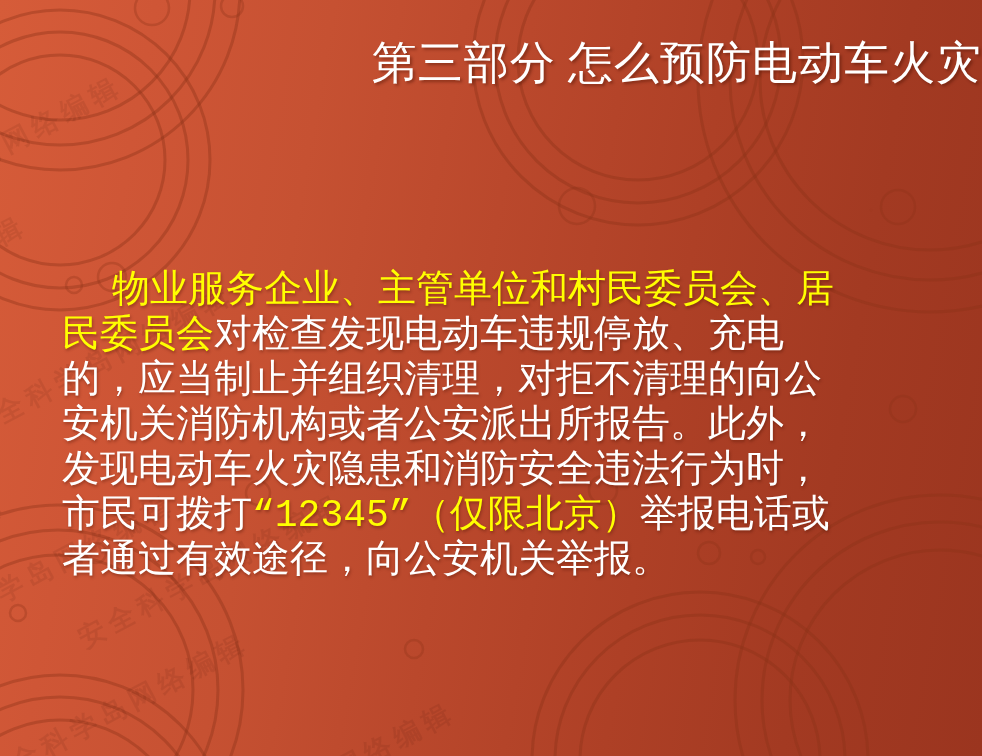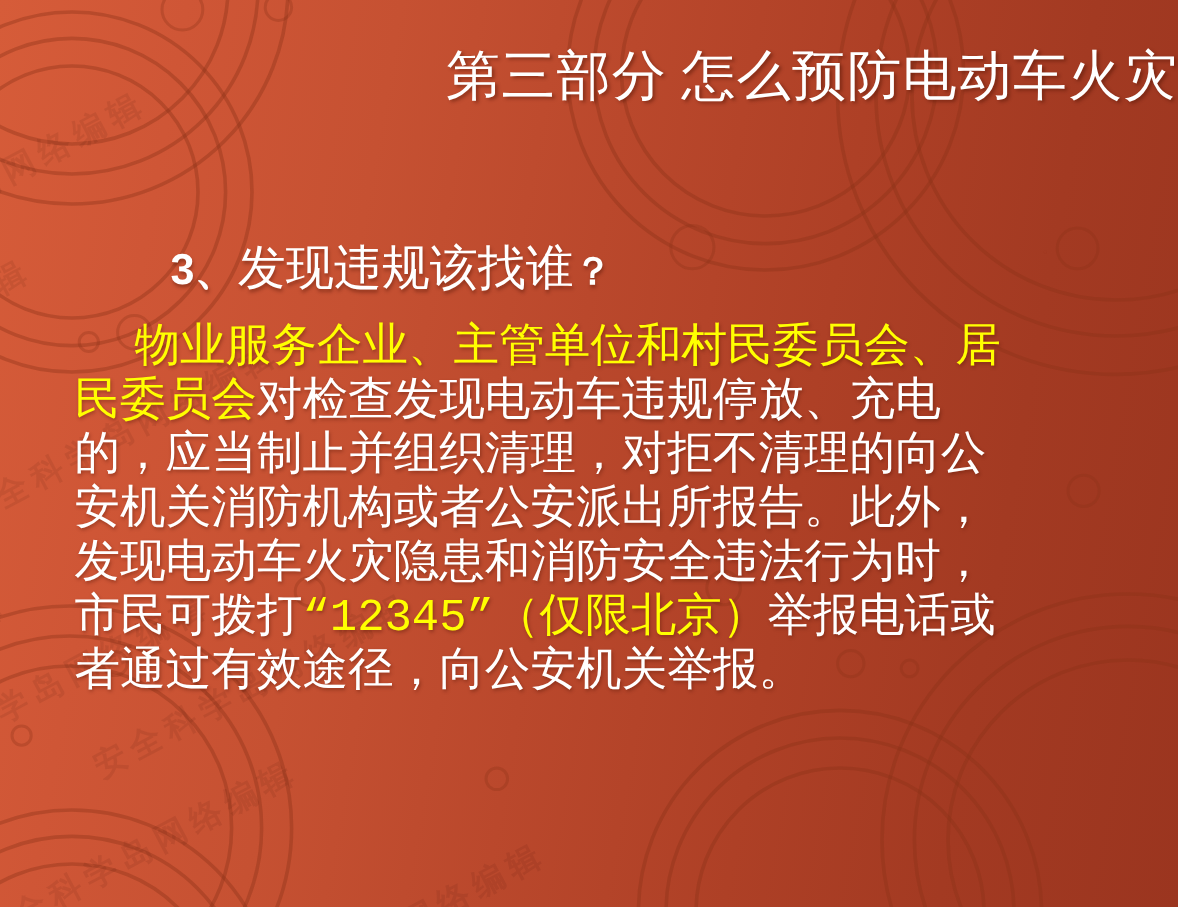--- a/index.html
+++ b/index.html
@@ -191,22 +191,19 @@
       <circle cx="96" cy="553" r="10"></circle>
       <circle cx="414" cy="649" r="9"></circle>
       <circle cx="18" cy="613" r="8"></circle>
     </g>
   </svg>
 
   <div class="content">
 
     <div class="slide-title">第三部分 怎么预防电动车火灾</div>
 
-    <div class="section-heading">
-      <span class="num">3、</span><span class="htext">发现违规该找谁</span><span class="qmark">？</span>
-    </div>
 
     <div class="body-text">
       <span class="hl">物业服务企业、主管单位和村民委员会、居民委员会</span><span>对检查发现电动车违规停放、充电的，应当制止并组织清理，对拒不清理的向公安机关消防机构或者公安派出所报告。此外，发现电动车火灾隐患和消防安全违法行为时，市民可拨打</span><span class="hl">“12345”（仅限北京）</span><span>举报电话或者通过有效途径，向公安机关举报。</span>
     </div>
 
   </div>
 </div>
 
 </body></html>

